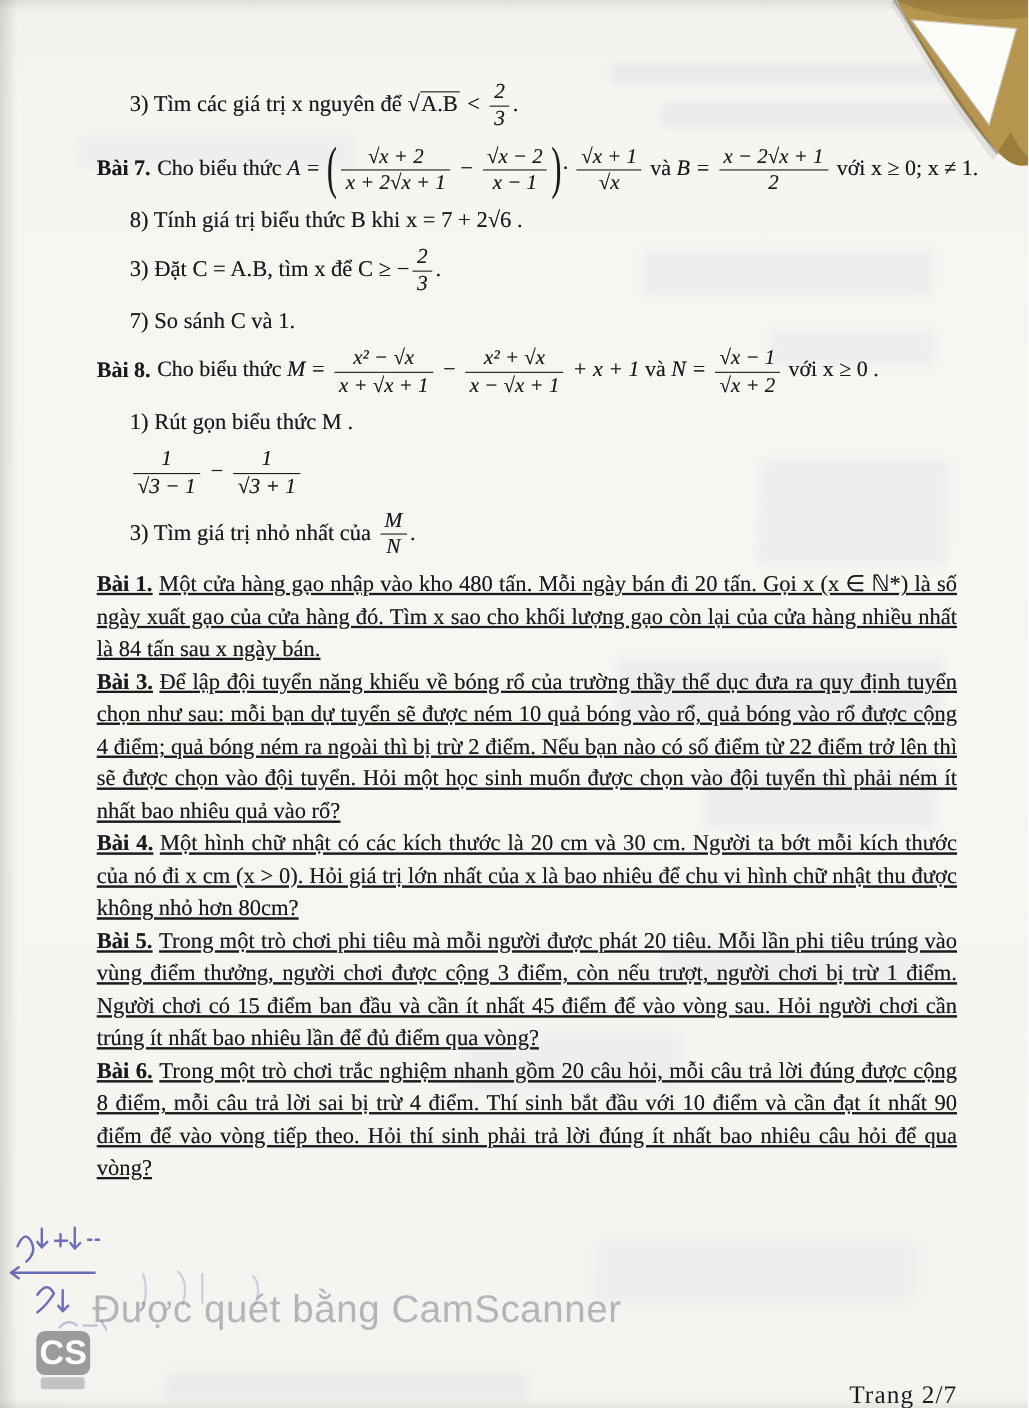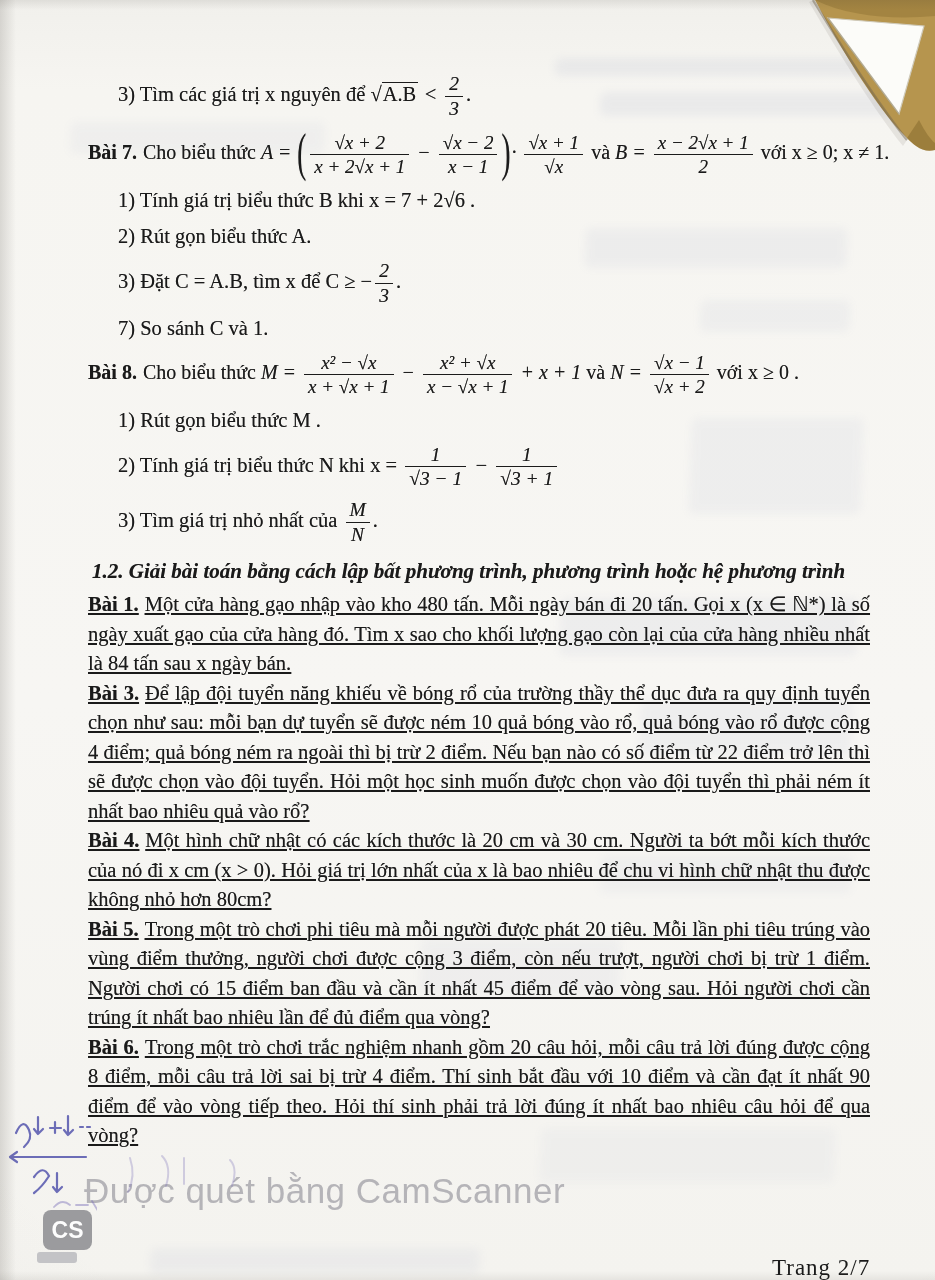--- a/index.html
+++ b/index.html
@@ -42,21 +42,21 @@
   .sq{white-space:nowrap;}
   .sq .r{border-top:1.4px solid #1b1b1b;padding:0 2px 0 1px;}
   .bp{display:inline-block;transform:scaleY(1.95);font-size:27px;
     vertical-align:middle;margin:0 1px;font-weight:400;}
   .heading{font-weight:bold;font-style:italic;font-size:21px;margin:10px 0 4px 4px;text-align:left;}
   p.prob{margin:0;text-decoration:underline;}
 
   
   .cs-logo{position:absolute;left:33px;top:1210px;width:49px;height:40px;z-index:3;
     background:#9b9b9e;border-radius:8px;display:flex;align-items:center;justify-content:center;
-    color:#fdfdfd;font-family:"Liberation Sans",sans-serif;font-weight:bold;font-size:23px;margin-left:10px;}
+    color:#fdfdfd;font-family:"Liberation Sans",sans-serif;font-weight:bold;font-size:31px;}
   .cs-tab{position:absolute;left:37px;top:1252px;width:40px;height:11px;z-index:3;
     background:#c3c3c6;border-radius:3px;}
   .wm-text{position:absolute;left:84px;top:1171px;z-index:3;
     font-family:"Liberation Sans",sans-serif;font-size:35px;color:#b5b4b8;letter-spacing:.5px;}
 
   
   .footer{position:absolute;left:772px;top:1255px;height:25px;overflow:hidden;z-index:4;
     font-weight:normal;font-size:23px;letter-spacing:1px;}
 
   
@@ -101,52 +101,49 @@
       <span class="math">A =</span>
       <span class="bp">(</span><span class="frac"><span class="num">√x + 2</span><span class="den">x + 2√x + 1</span></span>
       <span class="math">−</span>
       <span class="frac"><span class="num">√x − 2</span><span class="den">x − 1</span></span><span class="bp">)</span><span class="math">·</span>
       <span class="frac"><span class="num">√x + 1</span><span class="den">√x</span></span>
       <span>và</span>
       <span class="math">B =</span>
       <span class="frac"><span class="num">x − 2√x + 1</span><span class="den">2</span></span>
       <span>với x ≥ 0; x ≠ 1.</span>
     </div>
-    <div class="iline">1) Tính giá trị biểu thức B khi x = 7 + 2√6 .</div>
-    <div class="iline">2) Rút gọn biểu thức A.</div>
+    <div class="iline">8) Tính giá trị biểu thức B khi x = 7 + 2√6 .</div>
     <div class="iline">
       <span>3) Đặt C = A.B, tìm x để C ≥ −</span><span class="frac"><span class="num">2</span><span class="den">3</span></span><span>.</span>
     </div>
     <div class="iline">7) So sánh C và 1.</div>
 
     <div class="mrow">
       <b>Bài 8.</b><span>Cho biểu thức</span>
       <span class="math">M =</span>
       <span class="frac"><span class="num">x² − √x</span><span class="den">x + √x + 1</span></span>
       <span class="math">−</span>
       <span class="frac"><span class="num">x² + √x</span><span class="den">x − √x + 1</span></span>
       <span class="math">+ x + 1</span>
       <span>và</span>
       <span class="math">N =</span>
       <span class="frac"><span class="num">√x − 1</span><span class="den">√x + 2</span></span>
       <span>với x ≥ 0 .</span>
     </div>
     <div class="iline">1) Rút gọn biểu thức M .</div>
     <div class="iline">
-      <span>2) Tính giá trị biểu thức N khi x =</span>
       <span class="frac"><span class="num">1</span><span class="den">√3 − 1</span></span>
       <span class="math">−</span>
       <span class="frac"><span class="num">1</span><span class="den">√3 + 1</span></span>
     </div>
     <div class="iline">
       <span>3) Tìm giá trị nhỏ nhất của</span>
       <span class="frac"><span class="num">M</span><span class="den">N</span></span><span>.</span>
     </div>
 
-    <div class="heading">1.2. Giải bài toán bằng cách lập bất phương trình, phương trình hoặc hệ phương trình</div>
 
     <p class="prob"><b>Bài 1.</b><span>Một cửa hàng gạo nhập vào kho 480 tấn. Mỗi ngày bán đi 20 tấn. Gọi x (x ∈ ℕ*) là số ngày xuất gạo của cửa hàng đó. Tìm x sao cho khối lượng gạo còn lại của cửa hàng nhiều nhất là 84 tấn sau x ngày bán.</span></p>
     <p class="prob"><b>Bài 3.</b><span>Để lập đội tuyển năng khiếu về bóng rổ của trường thầy thể dục đưa ra quy định tuyển chọn như sau: mỗi bạn dự tuyển sẽ được ném 10 quả bóng vào rổ, quả bóng vào rổ được cộng 4 điểm; quả bóng ném ra ngoài thì bị trừ 2 điểm. Nếu bạn nào có số điểm từ 22 điểm trở lên thì sẽ được chọn vào đội tuyển. Hỏi một học sinh muốn được chọn vào đội tuyển thì phải ném ít nhất bao nhiêu quả vào rổ?</span></p>
     <p class="prob"><b>Bài 4.</b><span>Một hình chữ nhật có các kích thước là 20 cm và 30 cm. Người ta bớt mỗi kích thước của nó đi x cm (x &gt; 0). Hỏi giá trị lớn nhất của x là bao nhiêu để chu vi hình chữ nhật thu được không nhỏ hơn 80cm?</span></p>
     <p class="prob"><b>Bài 5.</b><span>Trong một trò chơi phi tiêu mà mỗi người được phát 20 tiêu. Mỗi lần phi tiêu trúng vào vùng điểm thưởng, người chơi được cộng 3 điểm, còn nếu trượt, người chơi bị trừ 1 điểm. Người chơi có 15 điểm ban đầu và cần ít nhất 45 điểm để vào vòng sau. Hỏi người chơi cần trúng ít nhất bao nhiêu lần để đủ điểm qua vòng?</span></p>
     <p class="prob"><b>Bài 6.</b><span>Trong một trò chơi trắc nghiệm nhanh gồm 20 câu hỏi, mỗi câu trả lời đúng được cộng 8 điểm, mỗi câu trả lời sai bị trừ 4 điểm. Thí sinh bắt đầu với 10 điểm và cần đạt ít nhất 90 điểm để vào vòng tiếp theo. Hỏi thí sinh phải trả lời đúng ít nhất bao nhiêu câu hỏi để qua vòng?</span></p>
   </div>
 
   <div class="cs-logo">CS</div>
   <div class="cs-tab"></div>

